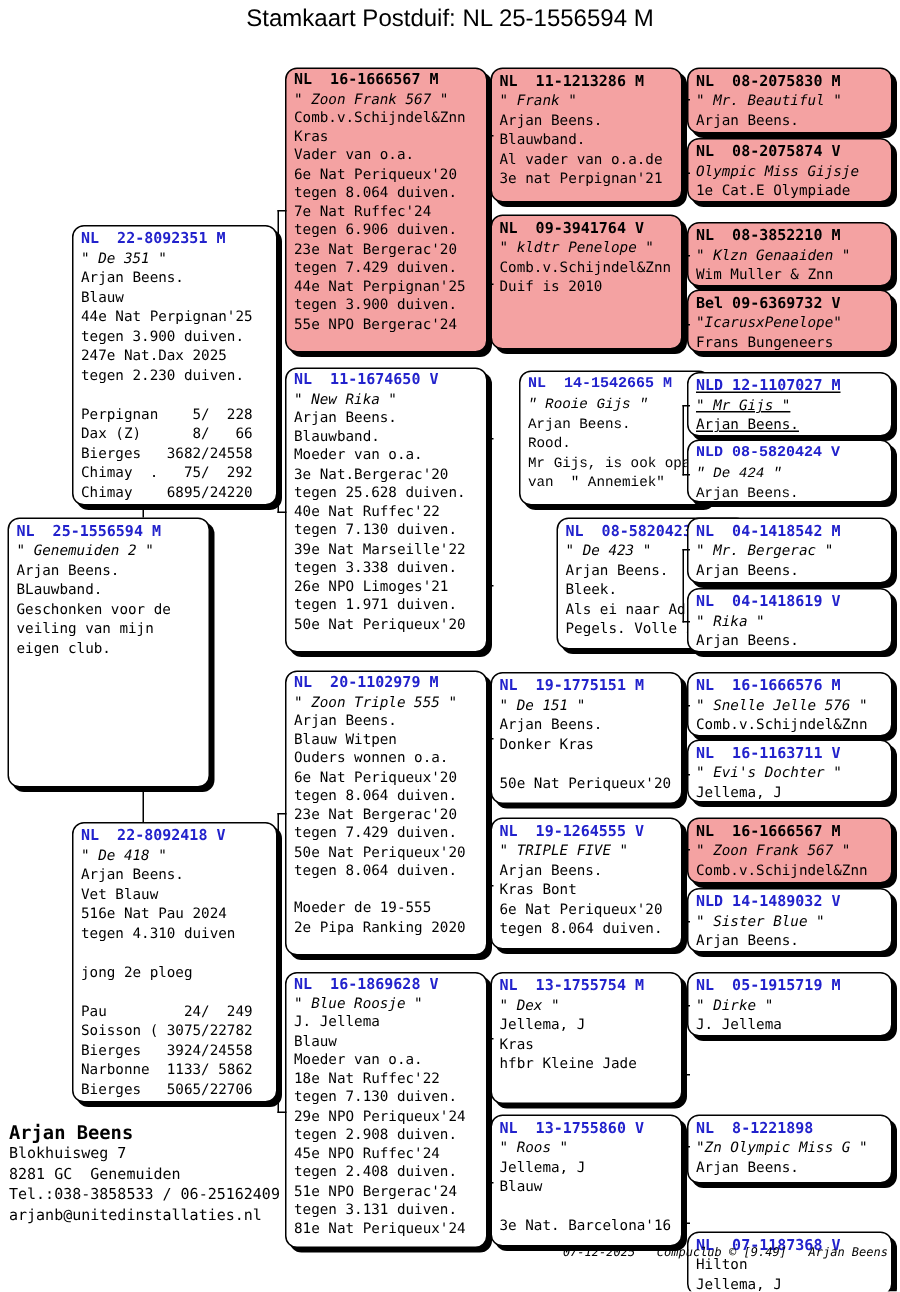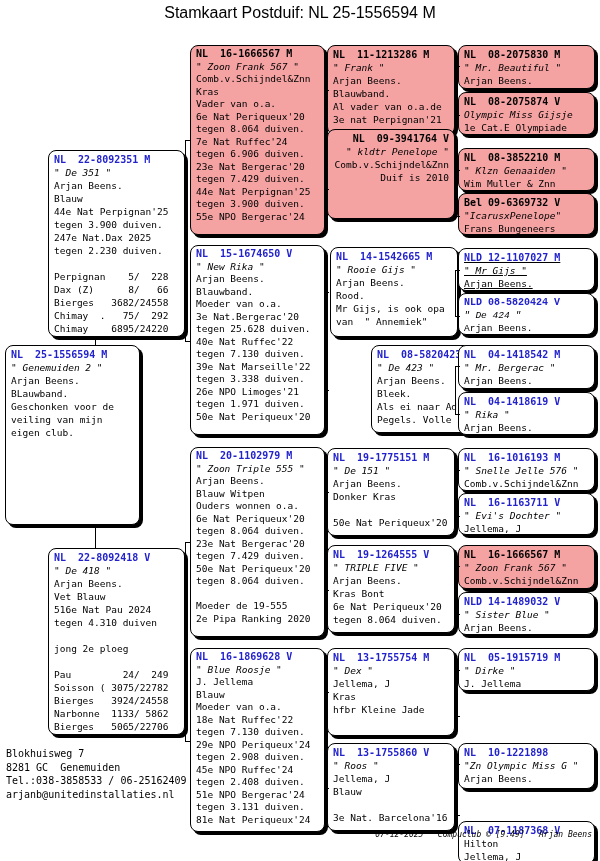--- a/index.html
+++ b/index.html
@@ -18,22 +18,22 @@
   .col2 .ring,.col2 .pname,.col2 .bodytxt{line-height:12.5px;}
   
   .b0{left:5px;top:345px;width:135px;height:180px;}
   .b1{left:48px;top:150px;width:137px;height:187px;}
   .b2{left:48px;top:548px;width:137px;height:187px;}
   .b3{left:190px;top:45px;width:135px;height:190px;}
   .b4{left:190px;top:245px;width:135px;height:190px;}
   .b5{left:190px;top:447px;width:135px;height:190px;}
   .b6{left:190px;top:648px;width:135px;height:184px;}
   .b7{left:327px;top:45px;width:128px;height:90px;}
-  .b8{left:327px;top:129px;width:128px;height:90px;text-align:right;}
-  .b9{left:330px;top:247px;width:128px;height:90px;}
+  .b8{left:327px;top:143px;width:128px;height:90px;}
+  .b9{left:346px;top:247px;width:128px;height:90px;font-family:Liberation Mono, monospace;}
   .b10{left:327px;top:345px;width:128px;height:88px;margin-left:44px;}
   .b11{left:327px;top:448px;width:128px;height:88px;}
   .b12{left:327px;top:545px;width:128px;height:88px;}
   .b13{left:327px;top:648px;width:128px;height:88px;}
   .b14{left:327px;top:743px;width:128px;height:88px;}
   .b15{left:458px;top:45px;width:137px;height:44px;}
   .b16{left:458px;top:92px;width:137px;height:43px;}
   .b17{left:458px;top:148px;width:137px;height:43px;}
   .b18{left:458px;top:193px;width:137px;height:42px;}
   .b19{left:458px;top:248px;width:137px;height:43px;text-decoration:underline;}
@@ -134,21 +134,21 @@
 tegen 8.064 duiven.
 7e Nat Ruffec'24
 tegen 6.906 duiven.
 23e Nat Bergerac'20
 tegen 7.429 duiven.
 44e Nat Perpignan'25
 tegen 3.900 duiven.
 55e NPO Bergerac'24</div>
   </div>
   <div class="box b4 col2">
-    <div class="ring">NL  15-1674650 V</div>
+    <div class="ring">NL  11-1674650 V</div>
     <div class="pname">" New Rika "</div>
     <div class="bodytxt">Arjan Beens.
 Blauwband.
 Moeder van o.a.
 3e Nat.Bergerac'20
 tegen 25.628 duiven.
 40e Nat Ruffec'22
 tegen 7.130 duiven.
 39e Nat Marseille'22
 tegen 3.338 duiven.
@@ -285,21 +285,21 @@
     <div class="ring">NL  04-1418542 M</div>
     <div class="pname">" Mr. Bergerac "</div>
     <div class="bodytxt">Arjan Beens.</div>
   </div>
   <div class="box b22">
     <div class="ring">NL  04-1418619 V</div>
     <div class="pname">" Rika "</div>
     <div class="bodytxt">Arjan Beens.</div>
   </div>
   <div class="box b23">
-    <div class="ring">NL  16-1016193 M</div>
+    <div class="ring">NL  16-1666576 M</div>
     <div class="pname">" Snelle Jelle 576 "</div>
     <div class="bodytxt">Comb.v.Schijndel&amp;Znn</div>
   </div>
   <div class="box b24">
     <div class="ring">NL  16-1163711 V</div>
     <div class="pname">" Evi's Dochter "</div>
     <div class="bodytxt">Jellema, J</div>
   </div>
   <div class="box b25 pink">
     <div class="ring">NL  16-1666567 M</div>
@@ -310,21 +310,21 @@
     <div class="ring">NLD 14-1489032 V</div>
     <div class="pname">" Sister Blue "</div>
     <div class="bodytxt">Arjan Beens.</div>
   </div>
   <div class="box b27">
     <div class="ring">NL  05-1915719 M</div>
     <div class="pname">" Dirke "</div>
     <div class="bodytxt">J. Jellema</div>
   </div>
   <div class="box b29">
-    <div class="ring">NL  10-1221898</div>
+    <div class="ring">NL  8-1221898</div>
     <div class="pname">"Zn Olympic Miss G "</div>
     <div class="bodytxt">Arjan Beens.</div>
   </div>
   <div class="box b30">
     <div class="ring">NL  07-1187368 V</div>
 
     <div class="bodytxt">Hilton
 Jellema, J</div>
   </div>
 
@@ -339,20 +339,21 @@
   <div class="bracket k7"></div>
   <div class="bracket k8"></div>
   <div class="bracket k9"></div>
   <div class="bracket k10"></div>
   <div class="bracket k11"></div>
   <div class="bracket k12"></div>
   <div class="bracket k13"></div>
   <div class="bracket k14"></div>
 
   <div id="owner">
+    <div class="oname">Arjan Beens</div>
     <div class="olines">Blokhuisweg 7
 8281 GC  Genemuiden
 Tel.:038-3858533 / 06-25162409
 arjanb@unitedinstallaties.nl</div>
   </div>
 
   <div id="footer">07-12-2025   Compuclub © [9.49]   Arjan Beens</div>
 
 </div>
 

